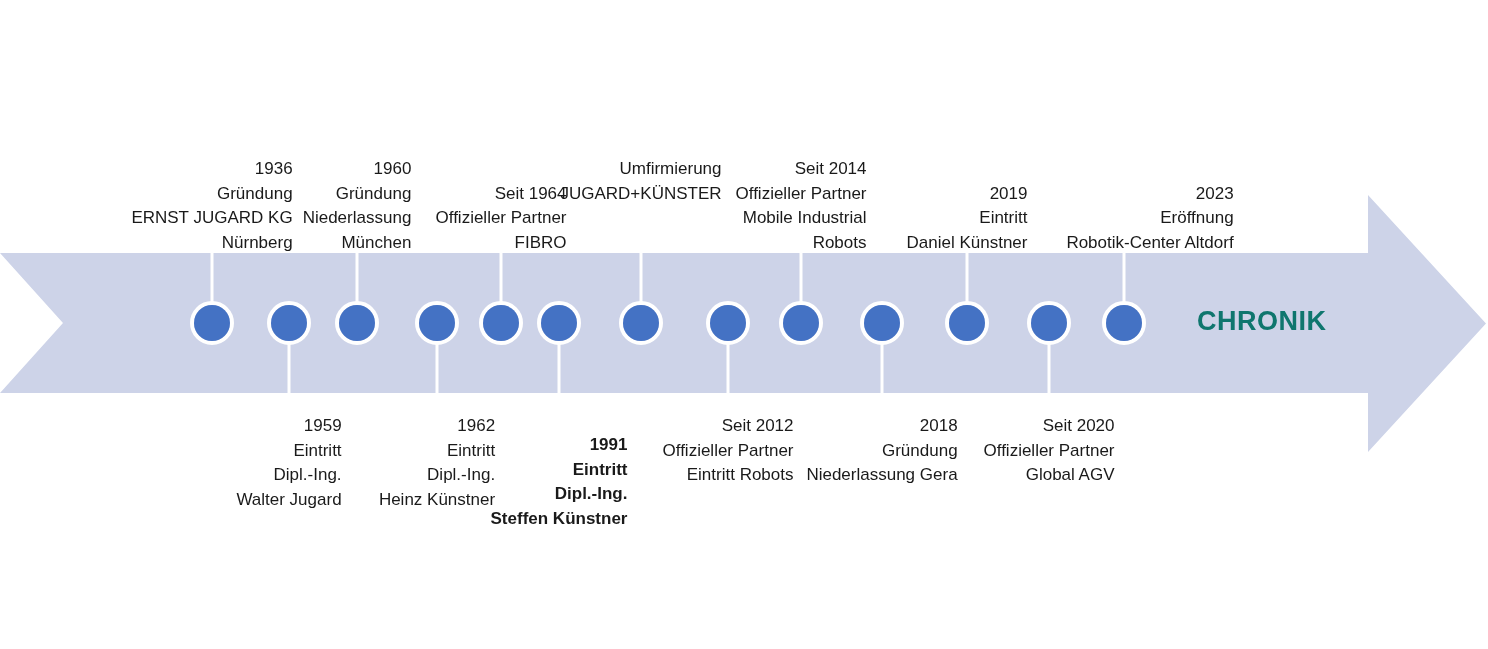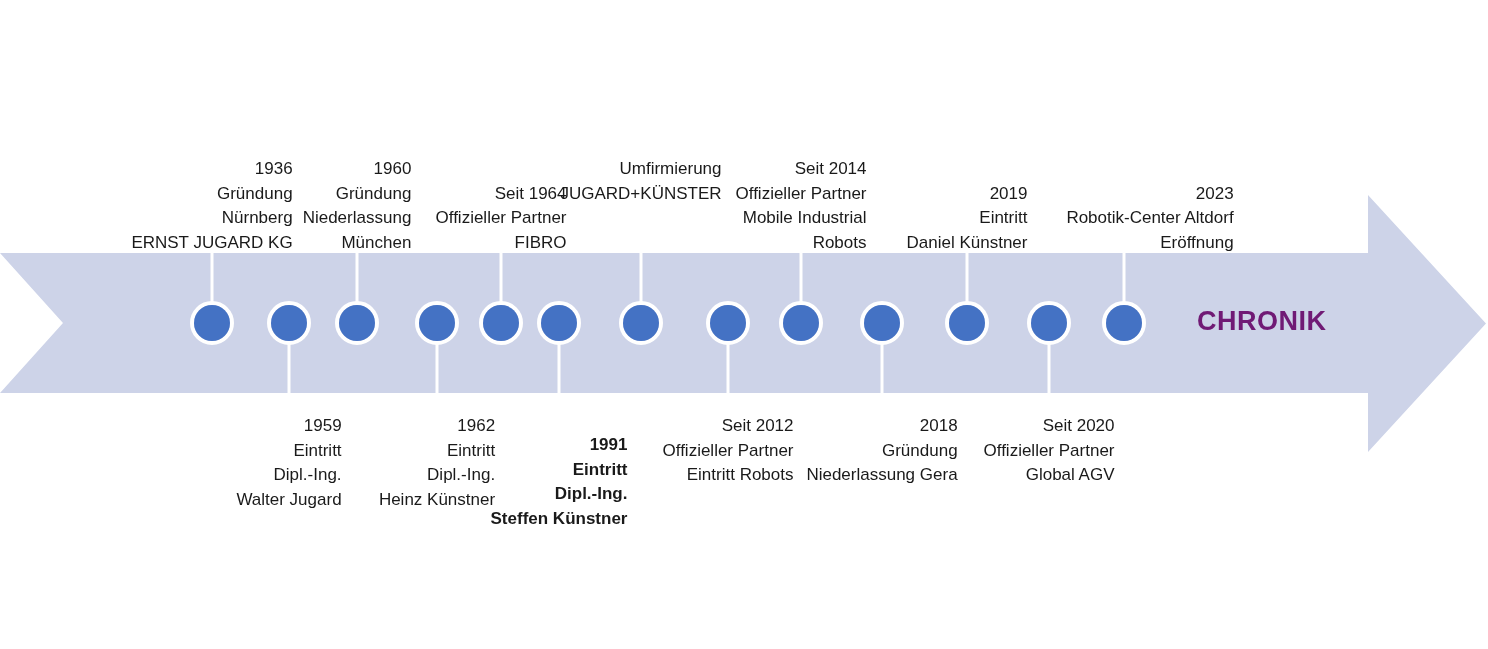--- a/index.html
+++ b/index.html
@@ -44,21 +44,21 @@
     
   }
   #chronik-title {
     position: absolute;
     left: 1197px;
     top: 306px;
     font-family: "Liberation Sans", sans-serif;
     font-size: 27px;
     font-weight: bold;
     letter-spacing: 0.5px;
-    color: #701a75;
+    color: #0f766e;
     white-space: nowrap;
   }
 </style>
 </head>
 <body>
 
 <div id="timeline-root">
 
   <svg id="arrow-svg" viewBox="0 0 1488 649" preserveAspectRatio="none">
     <g id="arrow-layer">
@@ -106,22 +106,22 @@
         <circle cx="1049" cy="323" r="18" fill="#4472C4"></circle>
         <circle cx="1124" cy="323" r="20" fill="none" stroke="#FFFFFF" stroke-width="4"></circle>
         <circle cx="1124" cy="323" r="18" fill="#4472C4"></circle>
       </g>
   </svg>
 
   <div id="labels-layer">
       <div class="milestone-label label-above" style="left: 212px; top: 148px;">
         <span class="label-line">1936</span>
         <span class="label-line">Gründung</span>
+        <span class="label-line">ERNST JUGARD KG</span>
         <span class="label-line">Nürnberg</span>
-        <span class="label-line">ERNST JUGARD KG</span>
       </div>
       <div class="milestone-label label-below" style="left: 289px; top: 405px;">
         <span class="label-line">1959</span>
         <span class="label-line">Eintritt</span>
         <span class="label-line">Dipl.-Ing.</span>
         <span class="label-line">Walter Jugard</span>
       </div>
       <div class="milestone-label label-above" style="left: 357px; top: 148px;">
         <span class="label-line">1960</span>
         <span class="label-line">Gründung</span>
@@ -170,20 +170,20 @@
         <span class="label-line">Eintritt</span>
         <span class="label-line">Daniel Künstner</span>
       </div>
       <div class="milestone-label label-below" style="left: 1049px; top: 405px;">
         <span class="label-line">Seit 2020</span>
         <span class="label-line">Offizieller Partner</span>
         <span class="label-line">Global AGV</span>
       </div>
       <div class="milestone-label label-above" style="left: 1150px; top: 172.5px;">
         <span class="label-line">2023</span>
+        <span class="label-line">Eröffnung</span>
         <span class="label-line">Robotik-Center Altdorf</span>
-        <span class="label-line">Eröffnung</span>
       </div>
     </div>
 
   <div id="chronik-title">CHRONIK</div>
 
 </div>
 
 </body></html>

